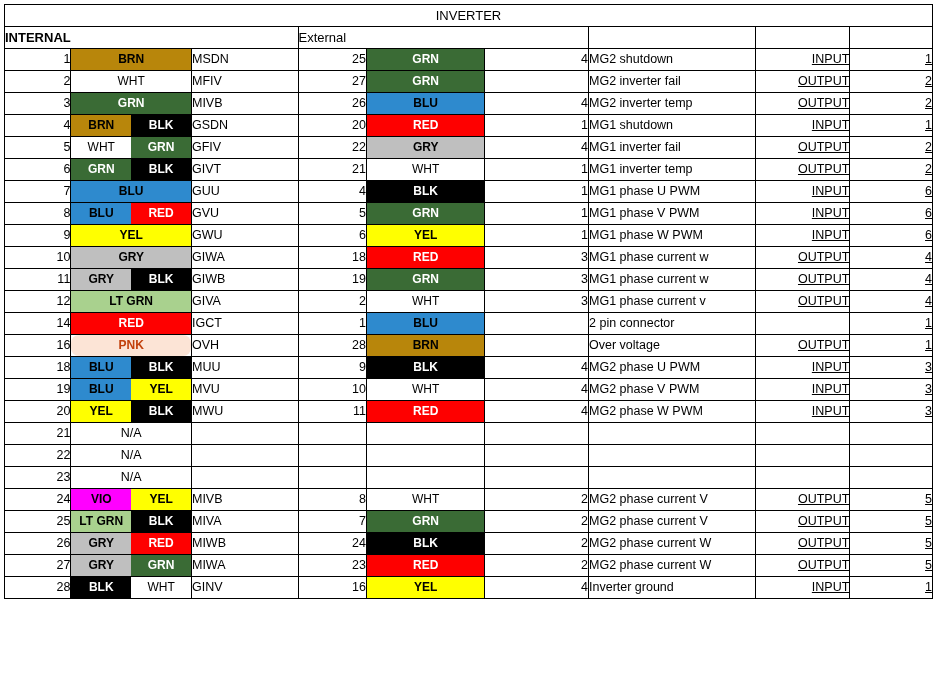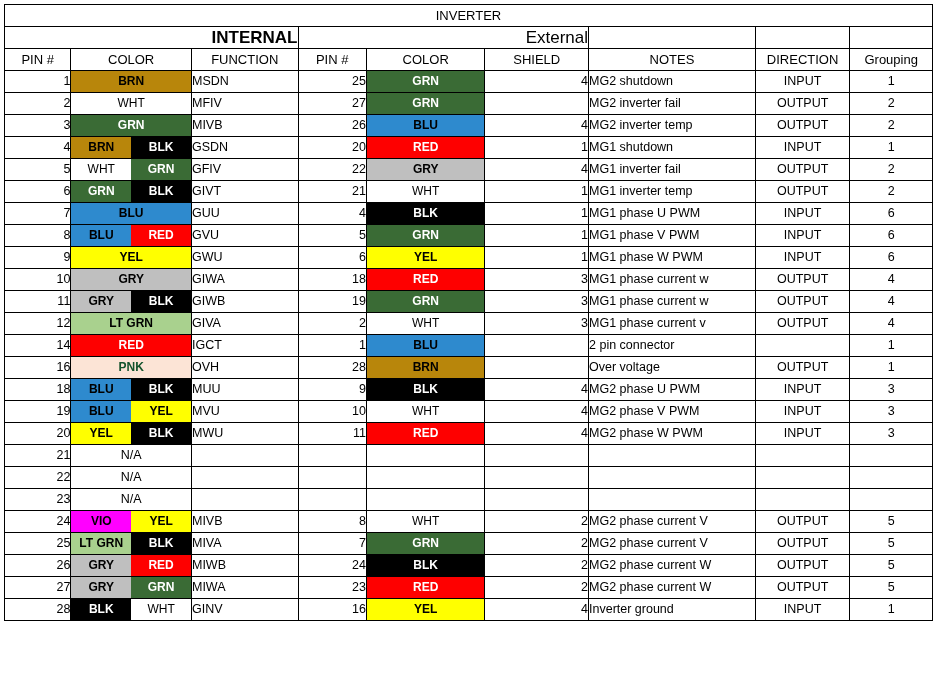--- a/index.html
+++ b/index.html
@@ -33,34 +33,34 @@
     font-weight: normal;
   }
   .title-cell {
     text-align: center;
     font-weight: bold;
     font-size: 13px;
     height: 22px;
     line-height: 22px;
   }
   .group-head {
-    text-align: right;
-    font-size: 17px;
+    text-align: left;
+    font-size: 13px;
   }
   .group-head.bold { font-weight: bold; }
   .col-head {
     text-align: center;
     font-weight: bold;
     font-size: 13px;
   }
   .pin {
     text-align: right;
     padding-right: 5px;
   }
-  .center { text-align: center; }
+  .center { text-align: right; text-decoration: underline; }
   .left { text-align: left; padding-left: 4px; }
   .colorcell {
     padding: 0;
   }
   .colorwrap {
     display: flex;
     width: 100%;
     height: 21px;
   }
   .swatch {
@@ -100,31 +100,20 @@
       <tr>
         <td class="title-cell" colspan="9">INVERTER</td>
       </tr>
       <tr>
         <td class="group-head bold" colspan="3">INTERNAL</td>
         <td class="group-head" colspan="3">External</td>
         <td class="blank"></td>
         <td class="blank"></td>
         <td class="blank"></td>
       </tr>
-      <tr>
-        <th class="col-head">PIN #</th>
-        <th class="col-head">COLOR</th>
-        <th class="col-head">FUNCTION</th>
-        <th class="col-head">PIN #</th>
-        <th class="col-head">COLOR</th>
-        <th class="col-head">SHIELD</th>
-        <th class="col-head">NOTES</th>
-        <th class="col-head">DIRECTION</th>
-        <th class="col-head">Grouping</th>
-      </tr>
     <tr>
           <td class="pin">1</td>
           <td class="colorcell">
             <div class="colorwrap">
               <div class="swatch" style="background: rgb(184, 134, 11); color: rgb(0, 0, 0);">BRN</div>
             </div>
           </td>
           <td class="left">MSDN</td>
           <td class="pin">25</td>
           <td class="colorcell">
@@ -367,21 +356,21 @@
           </td>
           <td class="pin"></td>
           <td class="left">2 pin connector</td>
           <td class="center"></td>
           <td class="center">1</td>
         </tr>
         <tr>
           <td class="pin">16</td>
           <td class="colorcell">
             <div class="colorwrap">
-              <div class="swatch" style="background: rgb(252, 228, 214); color: #14532d;">PNK</div>
+              <div class="swatch" style="background: rgb(252, 228, 214); color: #c2410c; border-radius: 8px;">PNK</div>
             </div>
           </td>
           <td class="left">OVH</td>
           <td class="pin">28</td>
           <td class="colorcell">
             <div class="colorwrap">
               <div class="swatch" style="background: rgb(184, 134, 11); color: rgb(0, 0, 0);">BRN</div>
             </div>
           </td>
           <td class="pin"></td>

